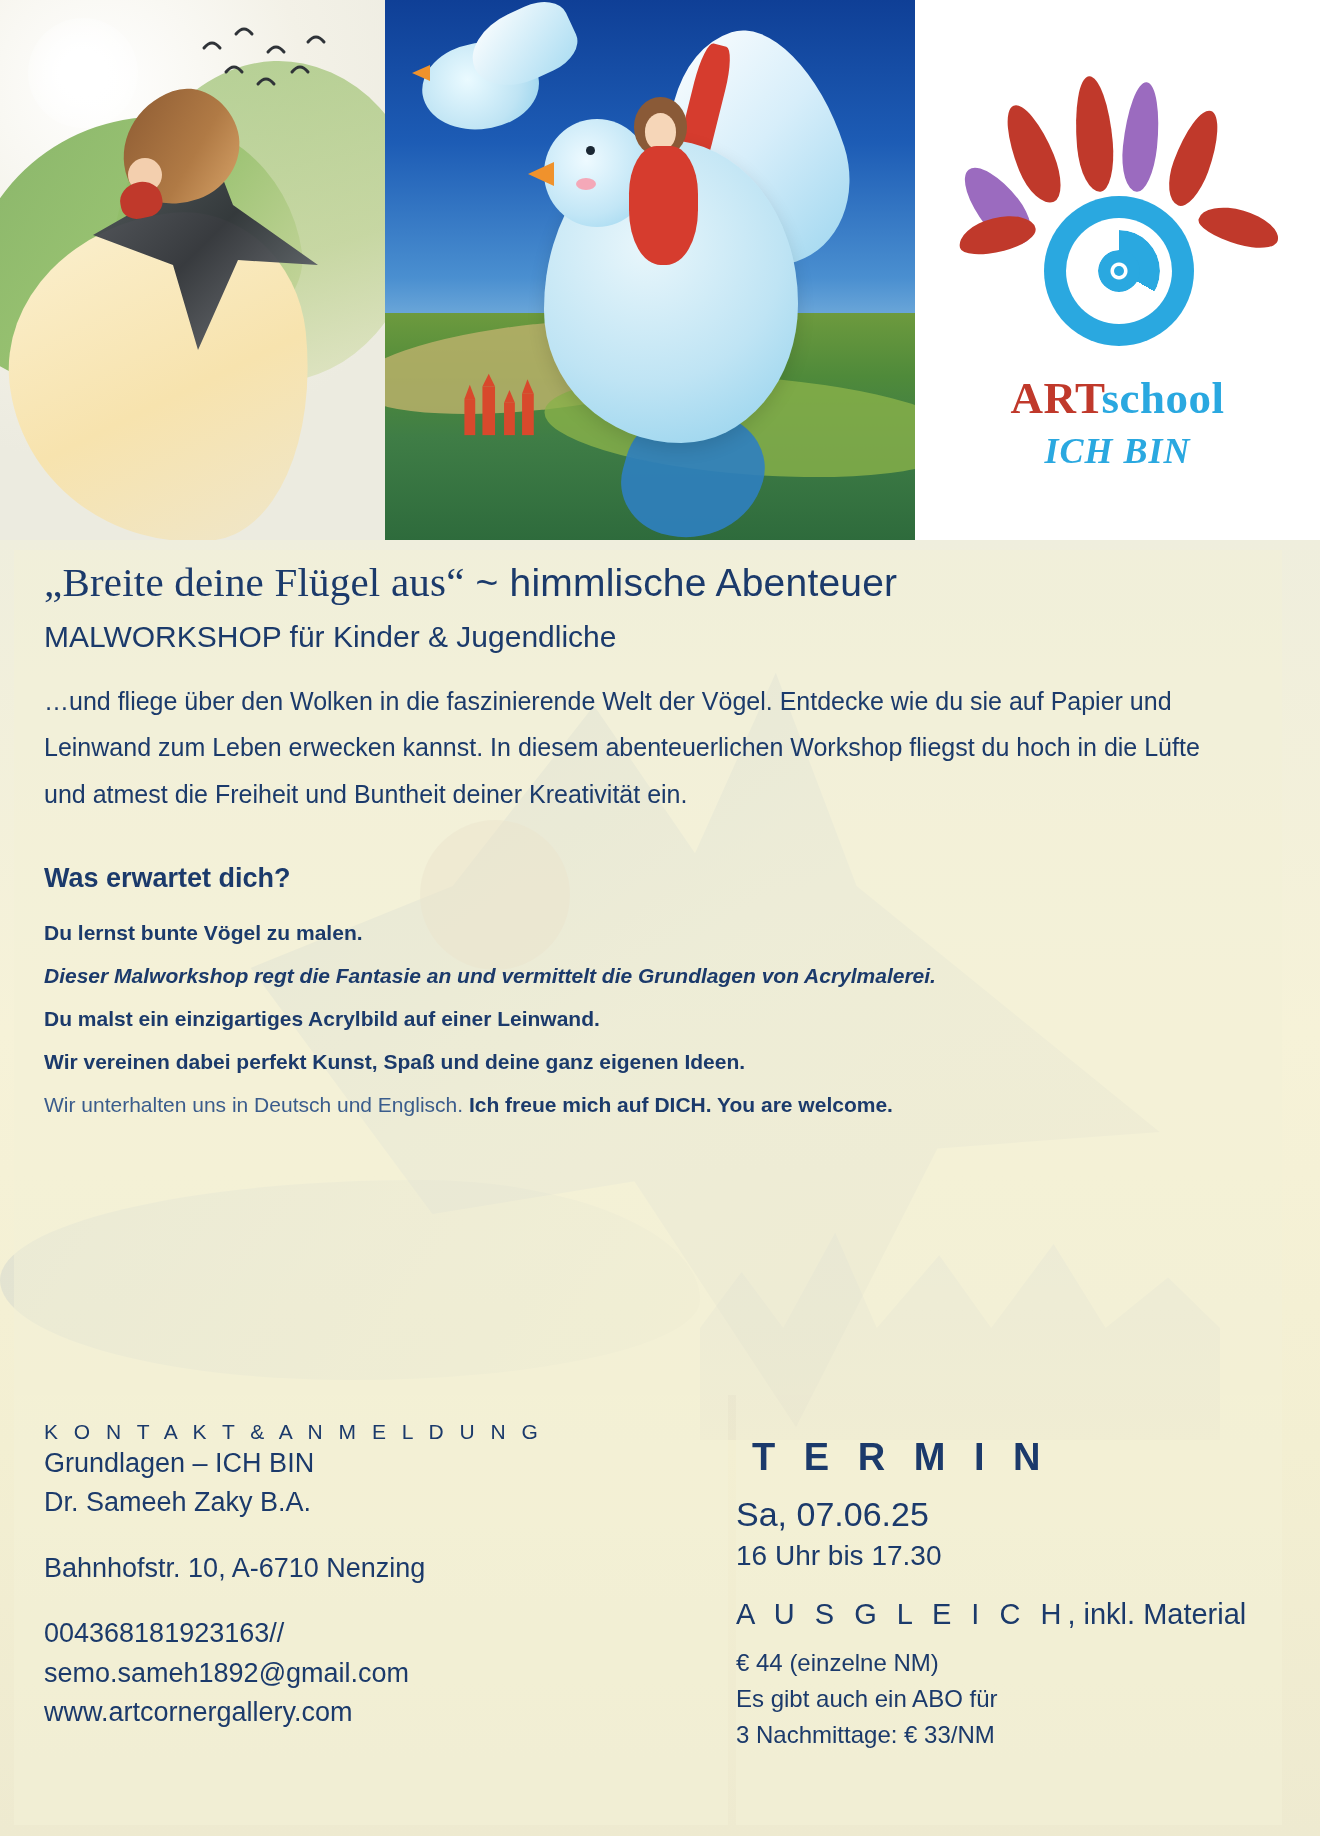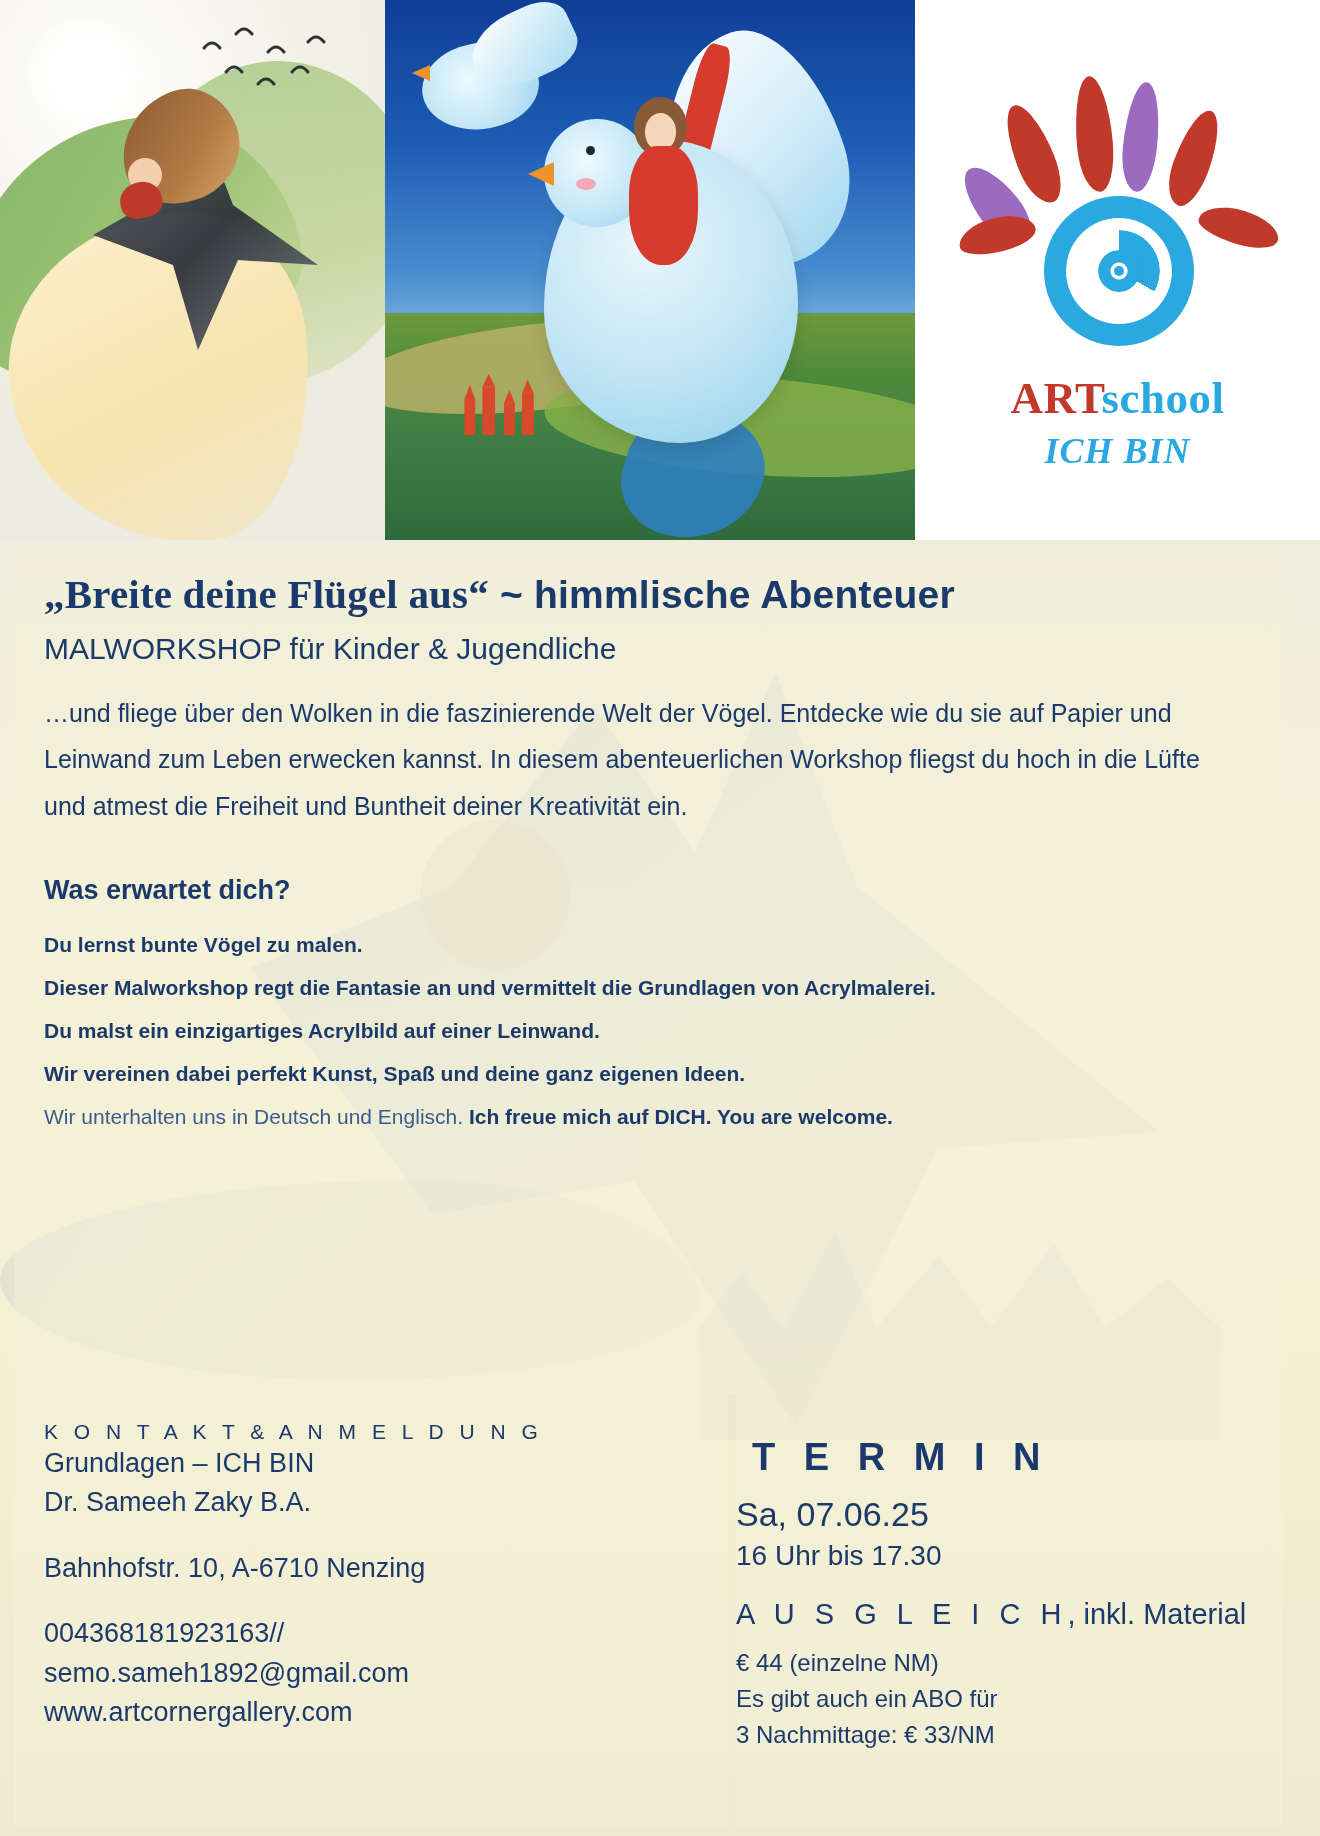--- a/index.html
+++ b/index.html
@@ -316,25 +316,25 @@
   }
   .box-bottom-right {
     position: absolute;
     left: 736px; top: 855px;
     width: 546px; height: 430px;
     background: rgba(243,241,215,.5);
   }
 
   h1.headline {
     font-family: "Liberation Serif", serif;
-    font-weight: bold;
+    font-weight: normal;
     font-size: 41px;
     color: #1b3a6b;
     margin: 0;
-    padding-top: 30px;
+    padding-top: 18px;
     letter-spacing: .2px;
   }
   h1.headline .part2 {
     font-family: "Liberation Sans", sans-serif;
     font-size: 39px;
   }
   h2.subhead {
     font-size: 30px;
     font-weight: normal;
     color: #1b3a6b;
@@ -358,21 +358,21 @@
     margin: 22px 0 8px 0;
     padding: 0;
   }
   ul.bullets li {
     font-size: 21px;
     line-height: 1.62;
     color: #1b3a6b;
     margin-bottom: 9px;
   }
   ul.bullets li.b1, ul.bullets li.b3, ul.bullets li.b4 { font-weight: bold; }
-  ul.bullets li.b2 { font-weight: bold; }
+  ul.bullets li.b2 { font-weight: bold; font-style: italic; }
   .light { font-weight: normal; color: #3a5c8c; }
   .strongtail { font-weight: bold; color: #1b3a6b; }
 
   
   .cols {
     position: absolute;
     top: 880px;
     left: 0;
     width: 1320px;
     display: flex;

